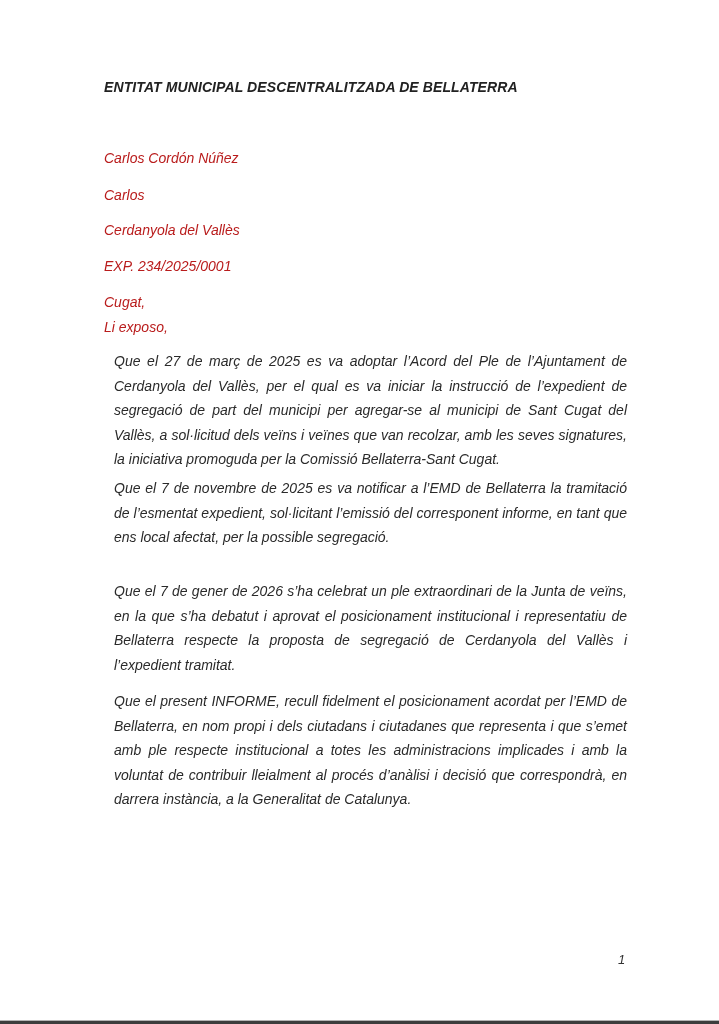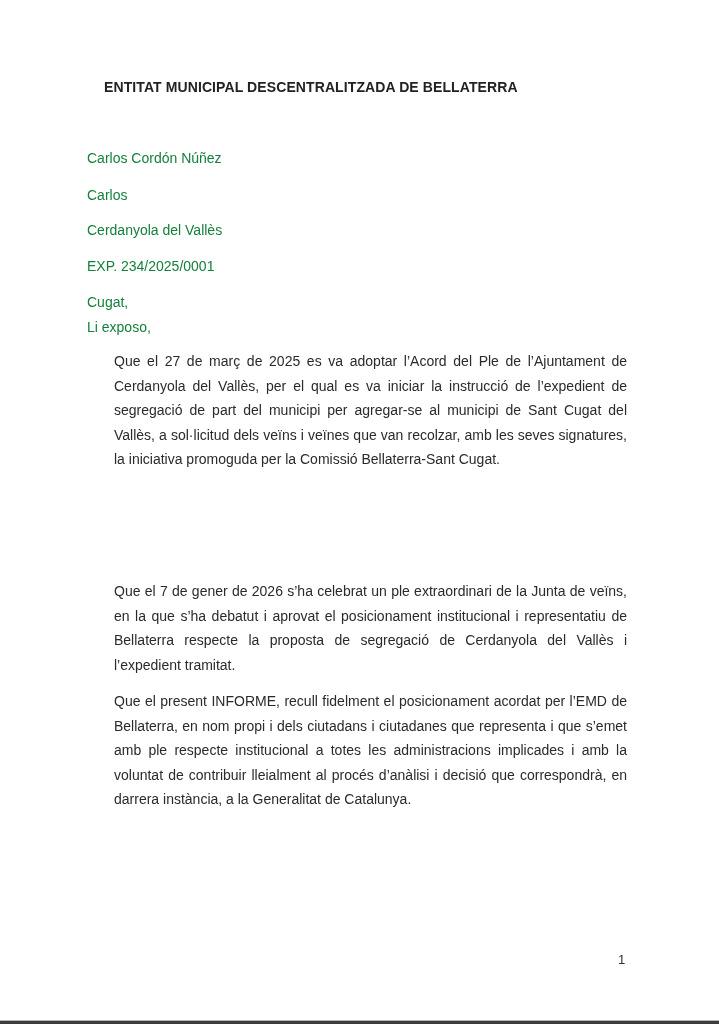--- a/index.html
+++ b/index.html
@@ -14,36 +14,37 @@
       overflow: hidden;
       font-family: "Liberation Sans", sans-serif;
       color: #1f1f1f;
     }
     .page {
       position: absolute;
       left: 0; top: 0;
       width: 582px;
       height: 1020px;
       background: #ffffff;
+      font-style: italic;
     }
     .heading {
       position: absolute;
       left: 104px;
       top: 79px;
       font-size: 14px;
       font-weight: bold;
       color: #222;
       letter-spacing: 0.1px;
       white-space: nowrap;
     }
     .addr-line {
       position: absolute;
-      left: 87px;
+      left: 104px;
       font-size: 14px;
-      color: #15803d;
+      color: #b91c1c;
       white-space: nowrap;
     }
     .para {
       position: absolute;
       left: 104px;
       width: 513px;
       font-size: 14px;
       line-height: 24.6px;
       color: #2a2a2a;
       text-align: justify;
@@ -76,19 +77,20 @@
 
   <div class="addr-line" style="top:150px;">Carlos Cordón Núñez</div>
   <div class="addr-line" style="top:187px;">Carlos</div>
   <div class="addr-line" style="top:222px;">Cerdanyola del Vallès</div>
   <div class="addr-line" style="top:258px;">EXP. 234/2025/0001</div>
 
   <div class="addr-line" style="top:294px;">Cugat,</div>
   <div class="addr-line" style="top:319px;">Li exposo,</div>
 
   <p class="para" style="top:339px;">Que el 27 de març de 2025 es va adoptar l’Acord del Ple de l’Ajuntament de Cerdanyola del Vallès, per el qual es va iniciar la instrucció de l’expedient de segregació de part del municipi per agregar-se al municipi de Sant Cugat del Vallès, a sol·licitud dels veïns i veïnes que van recolzar, amb les seves signatures, la iniciativa promoguda per la Comissió Bellaterra-Sant Cugat.</p>
+  <p class="para" style="top:466px;">Que el 7 de novembre de 2025 es va notificar a l’EMD de Bellaterra la tramitació de l’esmentat expedient, sol·licitant l’emissió del corresponent informe, en tant que ens local afectat, per la possible segregació.</p>
   <p class="para" style="top:569px;">Que el 7 de gener de 2026 s’ha celebrat un ple extraordinari de la Junta de veïns, en la que s’ha debatut i aprovat el posicionament institucional i representatiu de Bellaterra respecte la proposta de segregació de Cerdanyola del Vallès i l’expedient tramitat.</p>
   <p class="para" style="top:679px;">Que el present INFORME, recull fidelment el posicionament acordat per l’EMD de Bellaterra, en nom propi i dels ciutadans i ciutadanes que representa i que s’emet amb ple respecte institucional a totes les administracions implicades i amb la voluntat de contribuir lleialment al procés d’anàlisi i decisió que correspondrà, en darrera instància, a la Generalitat de Catalunya.</p>
 
   <div class="page-number">1</div>
 </div>
 
 <div class="bottom-bar"></div>
 
 </body></html>

